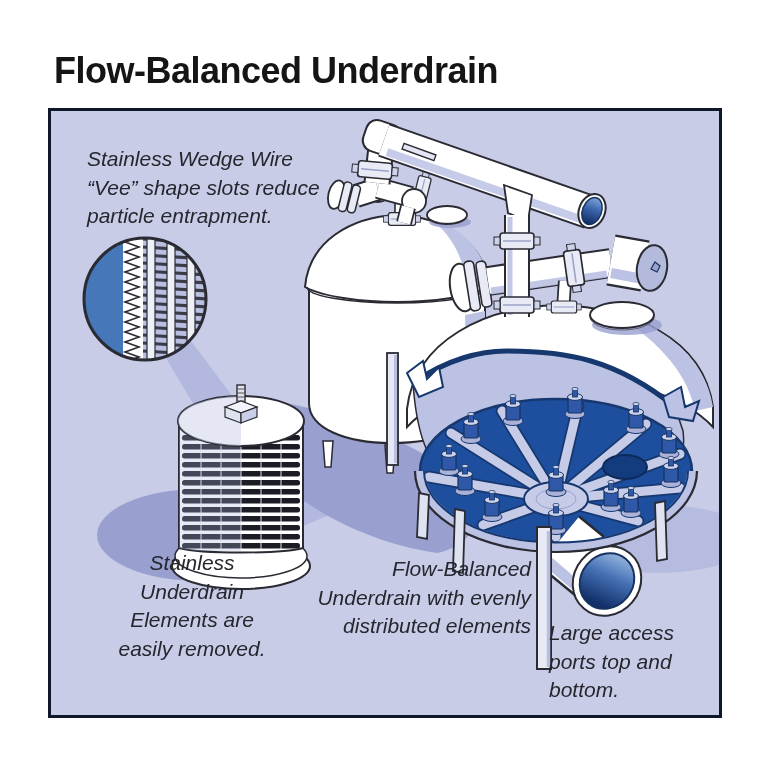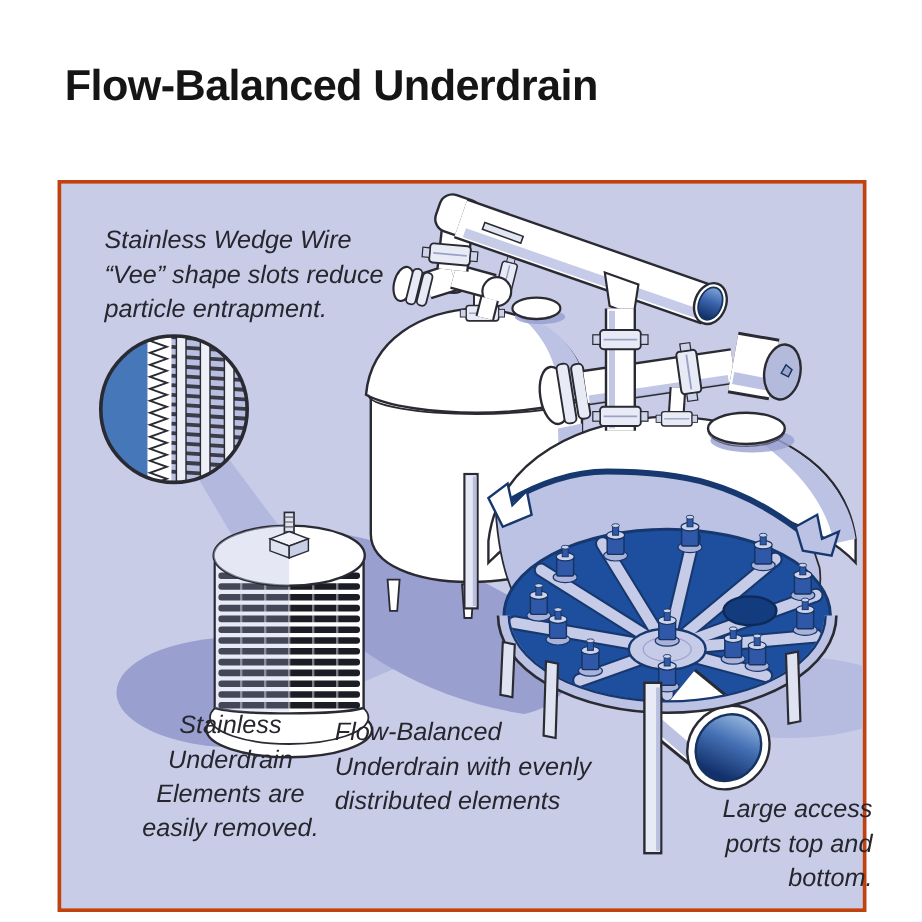--- a/index.html
+++ b/index.html
@@ -7,28 +7,28 @@
     --c-detail_blue:#4577b9; --c-shadow_purple:#99a0cf; --c-beam_purple:#b2b8de;
     --c-tank_shade:#bcc2e4; --c-steel_light:#e8ebf6; --c-slot_dark:#1c1c24;
     --c-title:#151515; --c-text:#26262e; --c-white:#ffffff;
   }
   html,body{margin:0;padding:0;background:#ffffff;}
   .stage{position:relative;width:768px;height:768px;background:#fff;overflow:hidden;
          font-family:"Liberation Sans",sans-serif;}
   .title{position:absolute;left:54px;top:50px;font-size:36px;font-weight:bold;
          color:var(--c-title);letter-spacing:-0.5px;white-space:nowrap;}
   .panel{position:absolute;left:48px;top:108px;width:674px;height:610px;
-         box-sizing:border-box;border:3px solid #c2410c;background:var(--c-panel_bg);margin-top:42px;}
+         box-sizing:border-box;border:3px solid #0f172a;background:var(--c-panel_bg);}
   .panel svg{position:absolute;left:0;top:0;}
   .note{position:absolute;font-style:italic;font-size:21px;line-height:1.36;
         color:var(--c-text);white-space:pre-line;}
   .note.wedge{left:36px;top:34px;width:270px;text-align:left;}
   .note.elements{left:36px;top:438px;width:210px;text-align:center;}
-  .note.flow{left:228px;top:444px;width:252px;text-align:left;}
-  .note.access{left:498px;top:508px;width:178px;text-align:right;font-style:italic;}
+  .note.flow{left:228px;top:444px;width:252px;text-align:right;}
+  .note.access{left:498px;top:508px;width:178px;text-align:left;font-style:italic;}
 </style>
 </head>
 <body>
 
 <div class="stage">
   <div class="title">Flow-Balanced Underdrain</div>
 
   <div class="panel">
     <svg width="668" height="604" viewBox="0 0 668 604">
       <defs>

